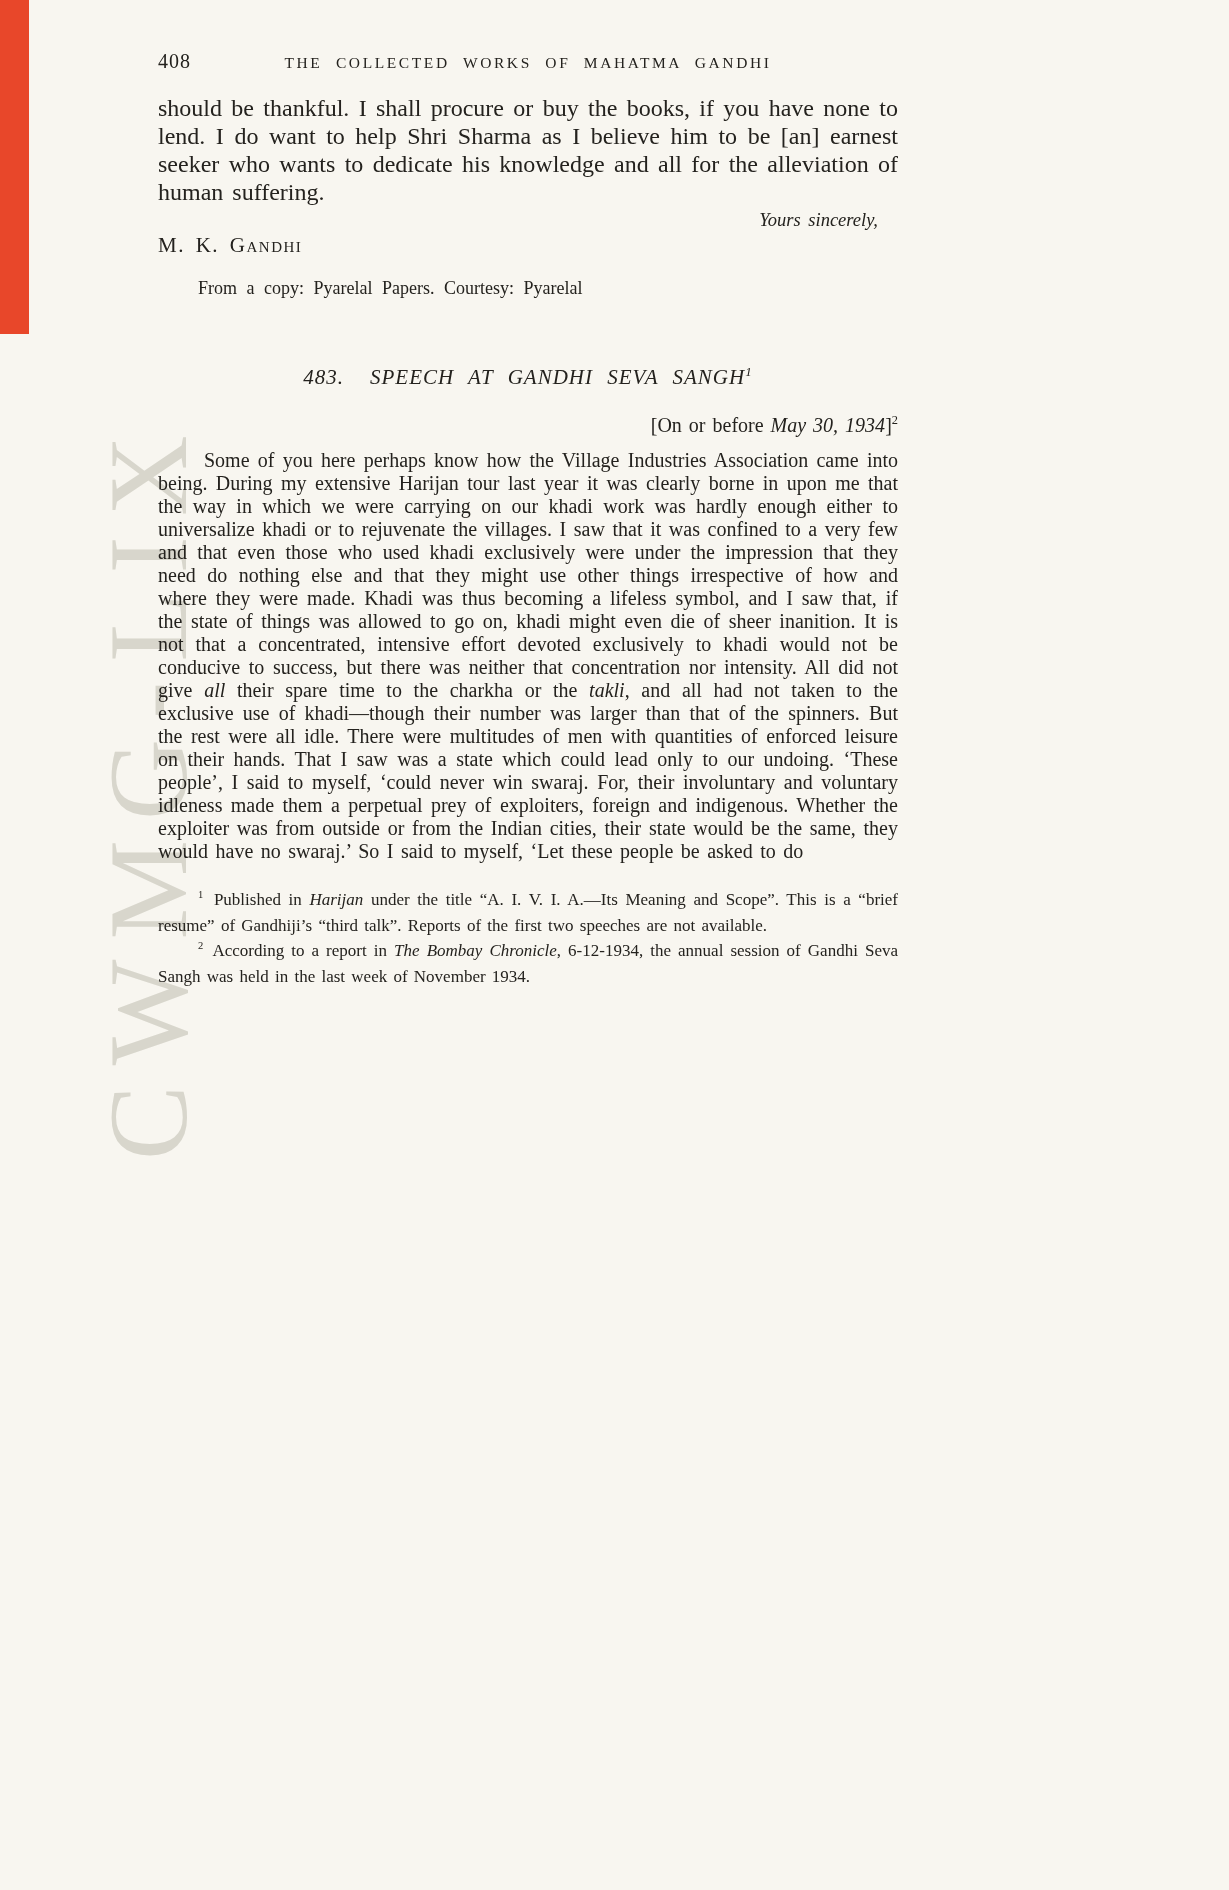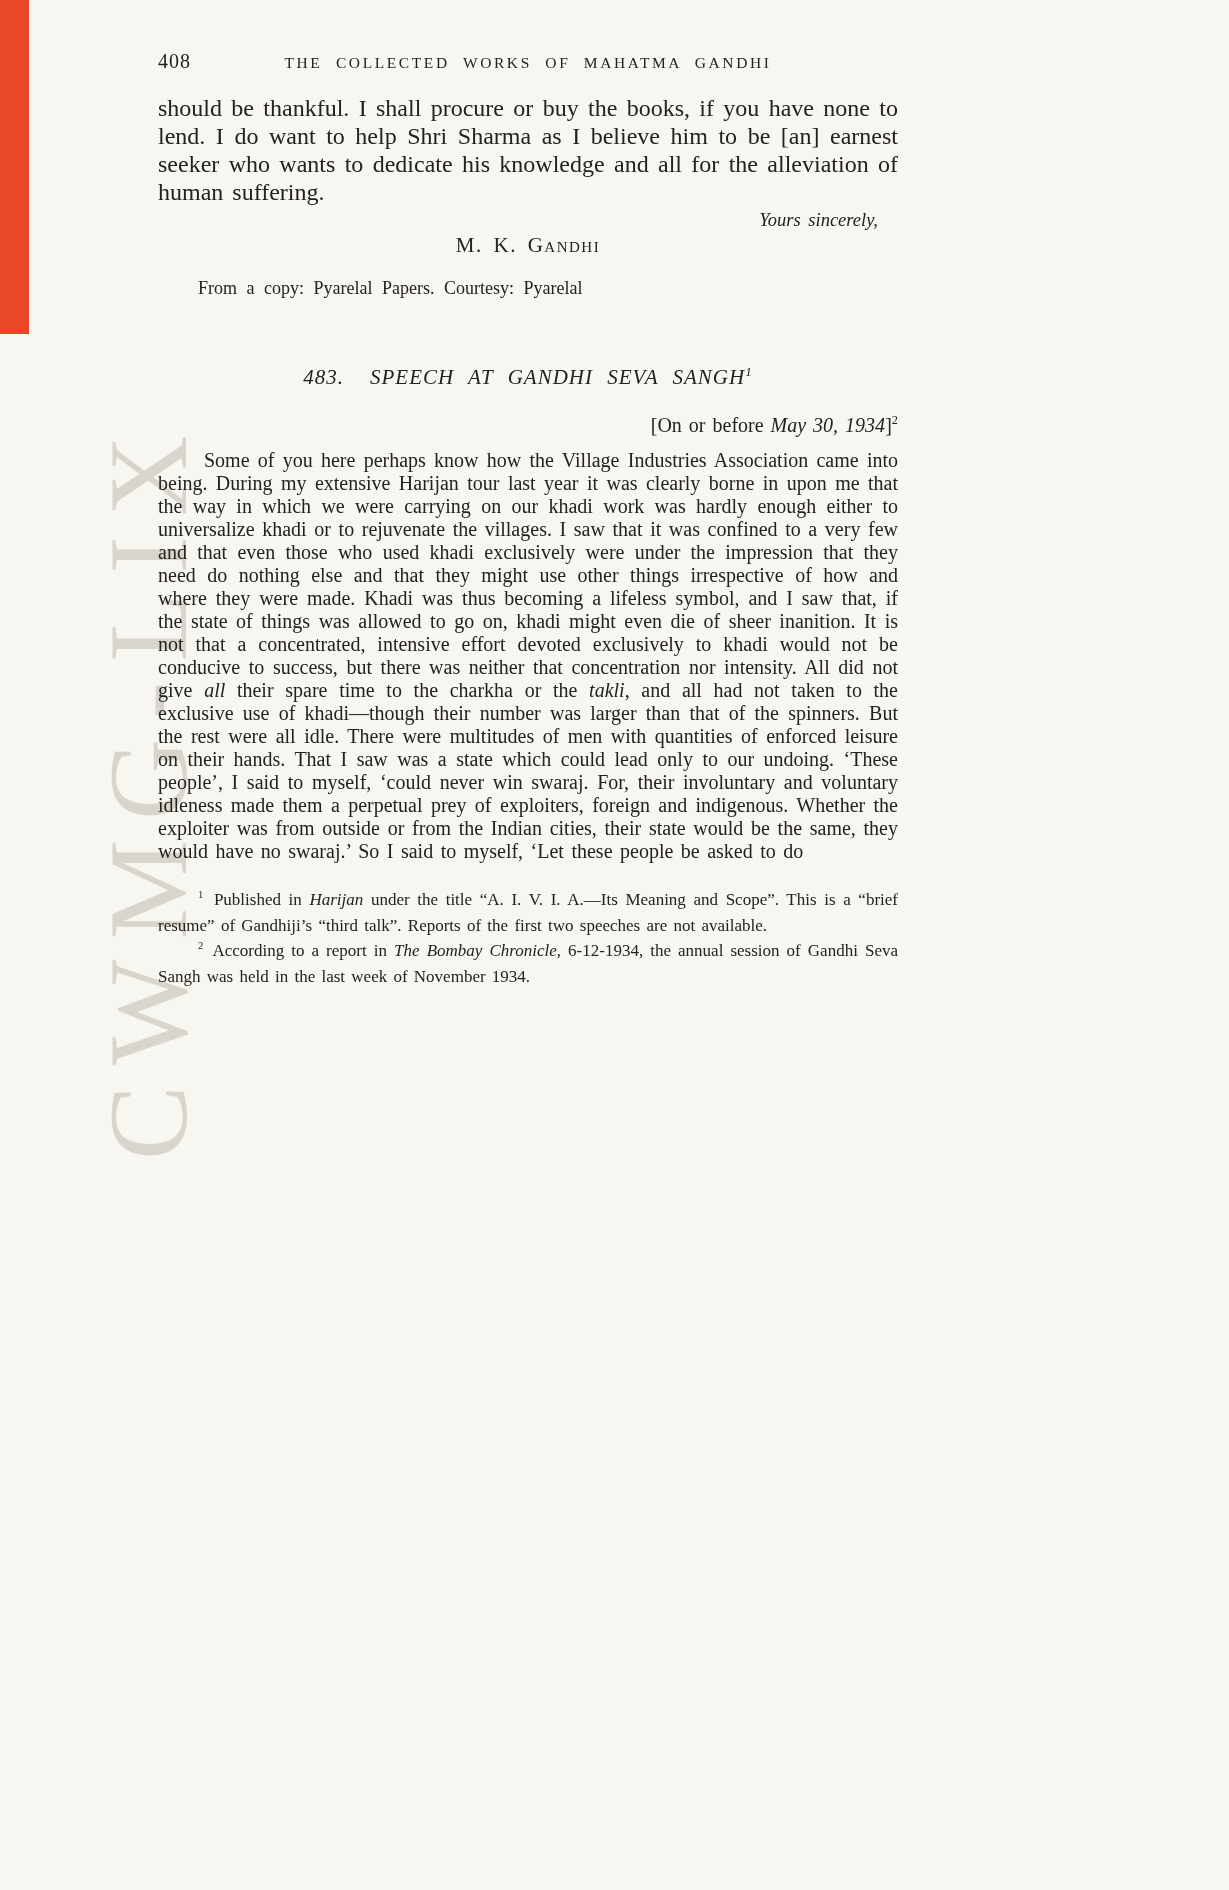--- a/index.html
+++ b/index.html
@@ -70,21 +70,21 @@
   .valediction {
     margin: 4px 20px 0 0;
     text-align: right;
     font-style: italic;
     font-size: 18.5px;
     word-spacing: 3px;
   }
 
   .signature {
     margin: 2px 0 0;
-    text-align: center;
+    text-align: left;
     font-size: 21px;
     font-variant: small-caps;
     letter-spacing: 1.5px;
     word-spacing: 4px;
   }
 
   .source-line {
     margin: 20px 0 0 40px;
     font-size: 18px;
     word-spacing: 5px;

